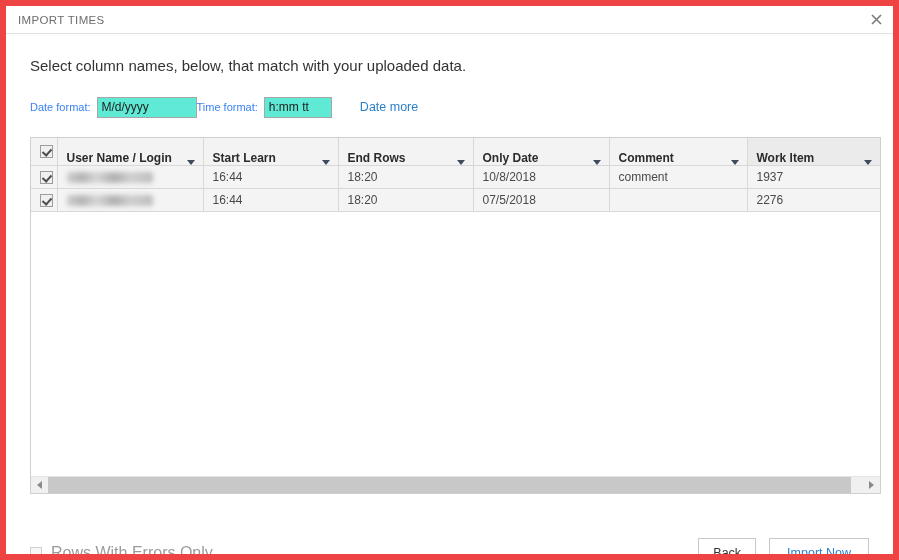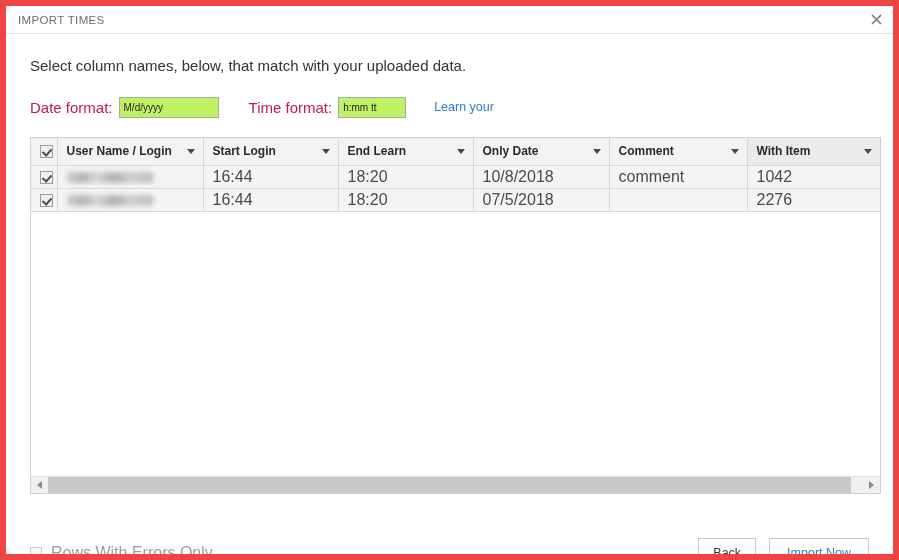--- a/index.html
+++ b/index.html
@@ -72,38 +72,38 @@
   }
 
   
   .format-row {
     display: flex;
     align-items: center;
     margin-top: 22px;
     height: 22px;
   }
   .format-label {
-    font-size: 15px;
-    color: #be185d;
+    font-size: 11px;
+    color: #3b82f6;
     user-select: none;
   }
   .format-input {
     box-sizing: border-box;
     font-family: "Liberation Sans", sans-serif;
-    font-size: 10px;
+    font-size: 12px;
     color: #222222;
     border: 1px solid #a7a7a7;
-    background: #bef264;
+    background: #5eead4;
     height: 21px;
     padding: 0 4px;
     outline: none;
   }
   .format-input.date { width: 100px; margin-left: 6px; }
   .format-input.time { width: 68px;  margin-left: 6px; }
-  .format-label.time-lbl { margin-left: 30px; }
+  .format-label.time-lbl { }
   .learn-more {
     font-size: 12.5px;
     color: #2a7fcb;
     margin-left: 28px;
     text-decoration: none;
     cursor: pointer;
     user-select: none;
   }
 
   
@@ -139,41 +139,41 @@
     font-weight: bold;
     color: #2b2b2b;
     padding: 0 0 0 9px;
     user-select: none;
     position: relative;
   }
   table.grid th.lastcol { background: #ebebeb; }
   table.grid td {
     height: 23px;
     background: #f4f4f4;
-    font-size: 16px;
+    font-size: 12px;
     color: #4a4a4a;
     padding: 0 0 0 9px;
   }
   th.cbcol, td.cbcol {
     width: 26px;
     padding: 0;
     text-align: center;
   }
   
   col.c-check { width: 26px; }
   col.c-user  { width: 146px; }
   col.c-stime { width: 135px; }
   col.c-etime { width: 135px; }
   col.c-sdate { width: 136px; }
   col.c-comm  { width: 138px; }
   col.c-work  { width: 133px; }
 
   .th-inner {
     display: flex;
-    align-items: center;
+    align-items: flex-end;
     justify-content: space-between;
     padding-right: 8px;
     height: 100%;
   }
   .caret {
     width: 0; height: 0;
     border-left: 4.5px solid transparent;
     border-right: 4.5px solid transparent;
     border-top: 5px solid #3f4a5c;
     flex: 0 0 auto;
@@ -337,21 +337,21 @@
 
   <div class="content">
 
     <div class="instruction">Select column names, below, that match with your uploaded data.</div>
 
     <div class="format-row">
       <span class="format-label">Date format:</span>
       <input class="format-input date" type="text" value="M/d/yyyy" style="">
       <span class="format-label time-lbl">Time format:</span>
       <input class="format-input time" type="text" value="h:mm tt" style="">
-      <a class="learn-more" href="#">Learn your</a>
+      <a class="learn-more" href="#">Date more</a>
     </div>
 
     <div class="grid-wrap">
       <table class="grid">
         <colgroup>
           <col class="c-check">
             <col class="c-user">
             <col class="c-stime">
           <col class="c-etime">
             <col class="c-sdate">
@@ -364,63 +364,63 @@
               <span class="cb checked"></span>
             </th>
             <th>
               <div class="th-inner">
                 <span>User Name / Login</span>
                 <span class="caret"></span>
               </div>
             </th>
             <th>
               <div class="th-inner">
-                <span>Start Login</span>
+                <span>Start Learn</span>
                 <span class="caret"></span>
               </div>
             </th>
             <th>
               <div class="th-inner">
-                <span>End Learn</span>
+                <span>End Rows</span>
                 <span class="caret"></span>
               </div>
             </th>
             <th>
               <div class="th-inner">
                 <span>Only Date</span>
                 <span class="caret"></span>
               </div>
             </th>
             <th>
               <div class="th-inner">
                 <span>Comment</span>
                 <span class="caret"></span>
               </div>
             </th>
             <th class="lastcol">
               <div class="th-inner">
-                <span>With Item</span>
+                <span>Work Item</span>
                 <span class="caret"></span>
               </div>
             </th>
           </tr>
         </thead>
         <tbody>
           <tr>
             <td class="cbcol">
               <span class="cb checked"></span>
             </td>
             <td>
               <span class="redacted"></span>
             </td>
             <td>16:44</td>
             <td>18:20</td>
             <td>10/8/2018</td>
             <td>comment</td>
-            <td>1042</td>
+            <td>1937</td>
           </tr>
           <tr>
             <td class="cbcol">
               <span class="cb checked"></span>
             </td>
             <td>
               <span class="redacted"></span>
             </td>
             <td>16:44</td>
             <td>18:20</td>

